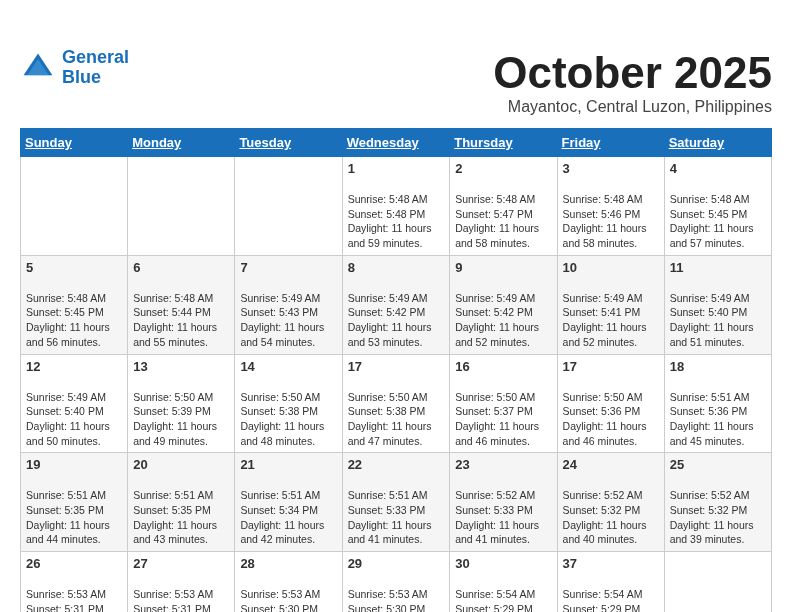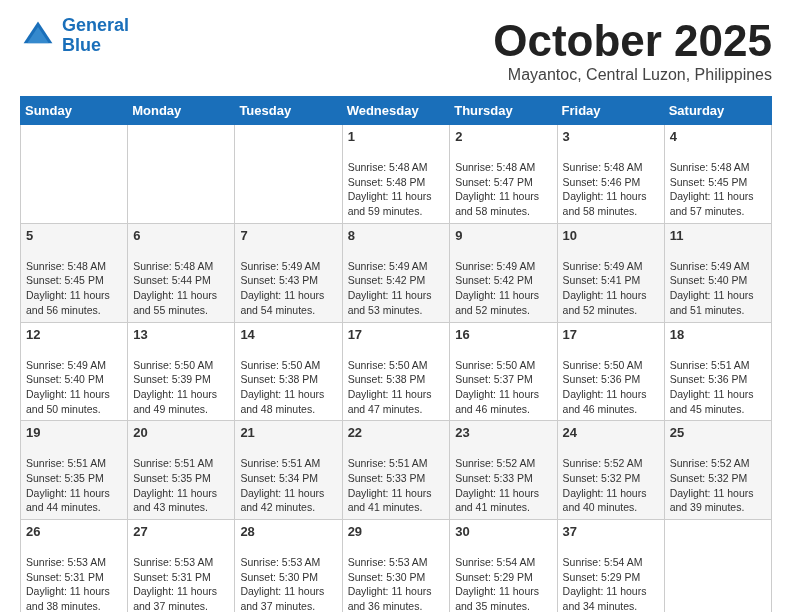--- a/index.html
+++ b/index.html
@@ -8,20 +8,21 @@
       background: #fff;
       width: 792px;
       min-height: 612px;
       padding: 16px 20px;
     }
     .header {
       display: flex;
       justify-content: space-between;
       align-items: flex-start;
       margin-bottom: 12px;
+      margin-top: 32px;
     }
     .logo {
       display: flex;
       align-items: center;
       gap: 6px;
     }
     .logo-text {
       font-size: 18px;
       font-weight: bold;
       line-height: 1.1;
@@ -52,20 +53,21 @@
       border: 1px solid #ccc;
     }
     .calendar th {
       background: #1a6fba;
       color: #fff;
       font-size: 13px;
       font-weight: bold;
       padding: 6px 4px;
       text-align: left;
       border: 1px solid #1a6fba;
+      text-decoration: underline;
     }
     .calendar td {
       vertical-align: top;
       border: 1px solid #ccc;
       padding: 4px 5px;
       width: 108px;
       min-height: 80px;
       font-size: 11px;
       color: #333;
       background: #fff;

